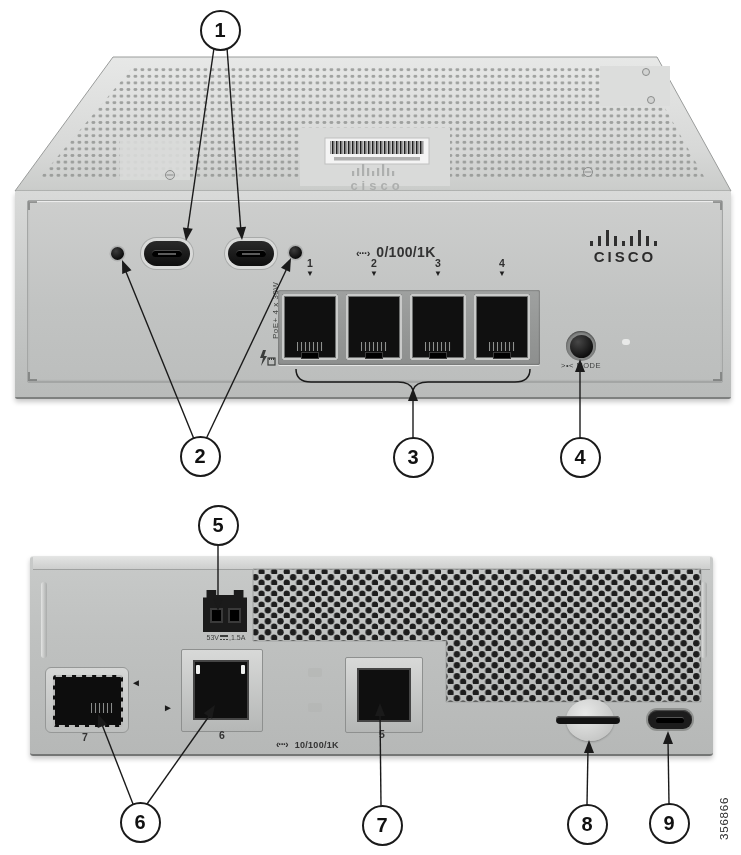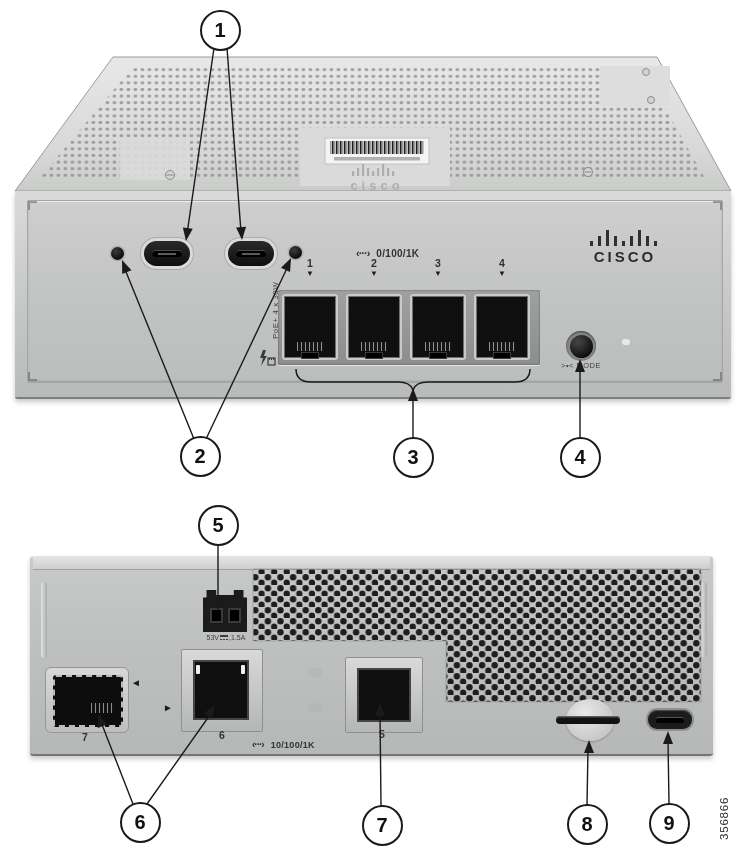--- a/index.html
+++ b/index.html
@@ -41,21 +41,21 @@
       background:linear-gradient(180deg,#9fa1a0,#8d8f8e);border-radius:2px;
       box-shadow:inset 0 0 2px rgba(0,0,0,.5),0 1px 0 #e6e7e6;}
   .rj45f{position:absolute;top:4px;width:56px;height:66px;background:#101010;border-radius:2px;
       box-shadow:inset 0 0 0 2px #c9cac9, inset 0 0 0 3px #6f7170;}
   .rj45f .comb{position:absolute;left:15px;bottom:9px;width:26px;height:9px;
       background:repeating-linear-gradient(90deg,#8f918f 0 1.5px,#161616 1.5px 4px);}
   .rj45f .notch{position:absolute;left:20px;bottom:2px;width:16px;height:5px;background:#000;
       box-shadow:0 0 0 1px #3a3a3a;}
   .speed-label{position:absolute;z-index:5;color:#333;white-space:nowrap;}
   .speed-ico{font-size:11px;font-weight:bold;letter-spacing:-1px;margin-right:7px;color:#2d2d2d;}
-  .speed-txt{font-size:10px;font-weight:600;letter-spacing:.3px;}
+  .speed-txt{font-size:14px;font-weight:600;letter-spacing:.3px;}
   .cisco-word{position:absolute;left:584px;top:248px;width:82px;text-align:center;z-index:5;
       font-size:15px;font-weight:bold;letter-spacing:3px;color:#2c2c2c;}
   .mode-btn{position:absolute;left:566px;top:331px;width:30px;height:30px;border-radius:50%;z-index:5;
       background:radial-gradient(circle,#9b9d9c,#767877);box-shadow:inset 0 1px 2px rgba(0,0,0,.5);}
   .mode-btn .cap{position:absolute;left:3.5px;top:3.5px;width:23px;height:23px;border-radius:50%;
       background:radial-gradient(circle at 35% 30%,#474747,#0d0d0d 75%);}
   .mode-label{position:absolute;left:546px;top:361px;width:70px;text-align:center;z-index:5;
       font-size:7.5px;color:#3b3d3c;letter-spacing:.5px;white-space:nowrap;}
   .speck{position:absolute;left:622px;top:339px;width:8px;height:6px;border-radius:3px;
       background:#f0f1f0;opacity:.85;z-index:5;filter:blur(.4px);}
@@ -283,21 +283,21 @@
   <div class="tri" style="left:163px;top:703px;">►</div>
 
   <div class="rj45r" style="left:181px;top:649px;width:80px;height:81px;">
     <div class="rj45r-in" style="left:11px;top:10px;width:56px;height:60px;">
       <div class="ledmark" style="left:3px;top:5px;"></div>
       <div class="ledmark" style="left:48px;top:5px;"></div>
     </div>
   </div>
   <div class="port-num" style="left:219px;top:729px;">6</div>
 
-  <div class="speed-label" style="left:252px;top:734px;">
+  <div class="speed-label" style="left:276px;top:734px;">
     <span class="speed-ico" style="font-size:10px;">‹···›</span><span class="speed-txt" style="font-size:9px;">10/100/1K</span>
   </div>
 
   <div class="ghost-mark" style="left:308px;top:668px;"></div>
   <div class="ghost-mark" style="left:308px;top:703px;"></div>
 
   <div class="rj45r" style="left:345px;top:657px;width:76px;height:74px;">
     <div class="rj45r-in" style="left:11px;top:10px;width:54px;height:54px;"></div>
   </div>
   <div class="port-num" style="left:379px;top:728px;">5</div>

